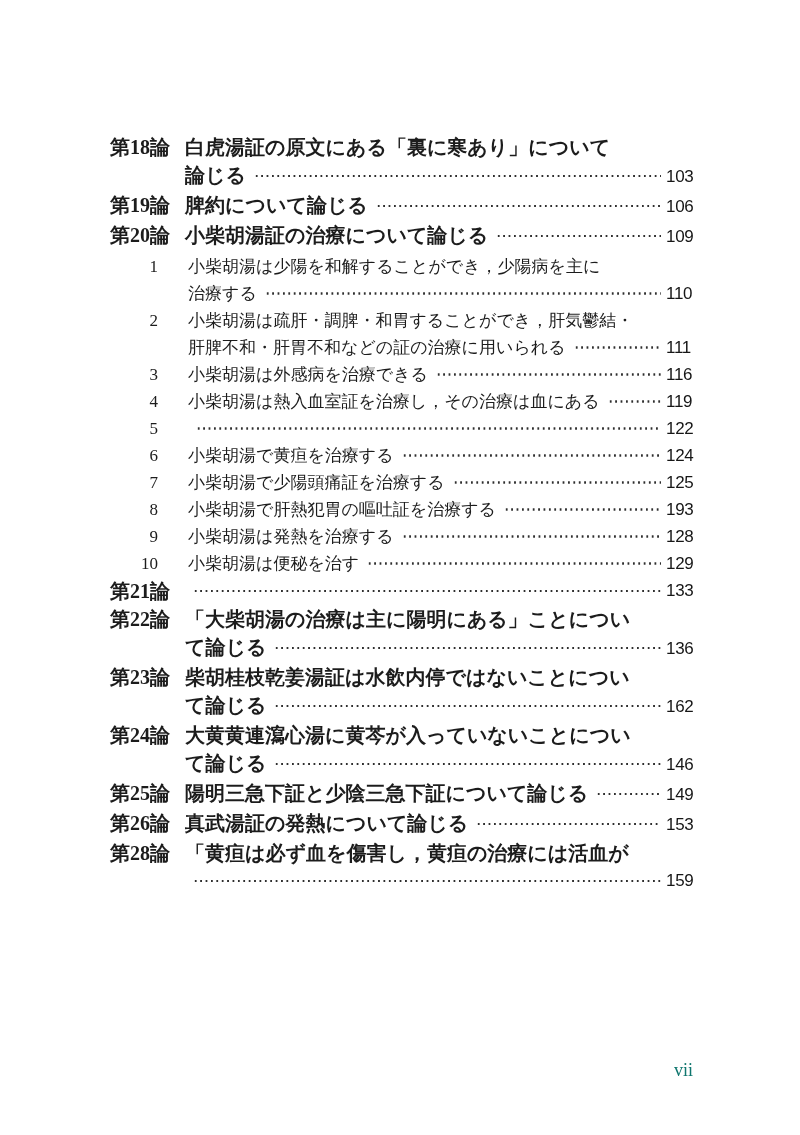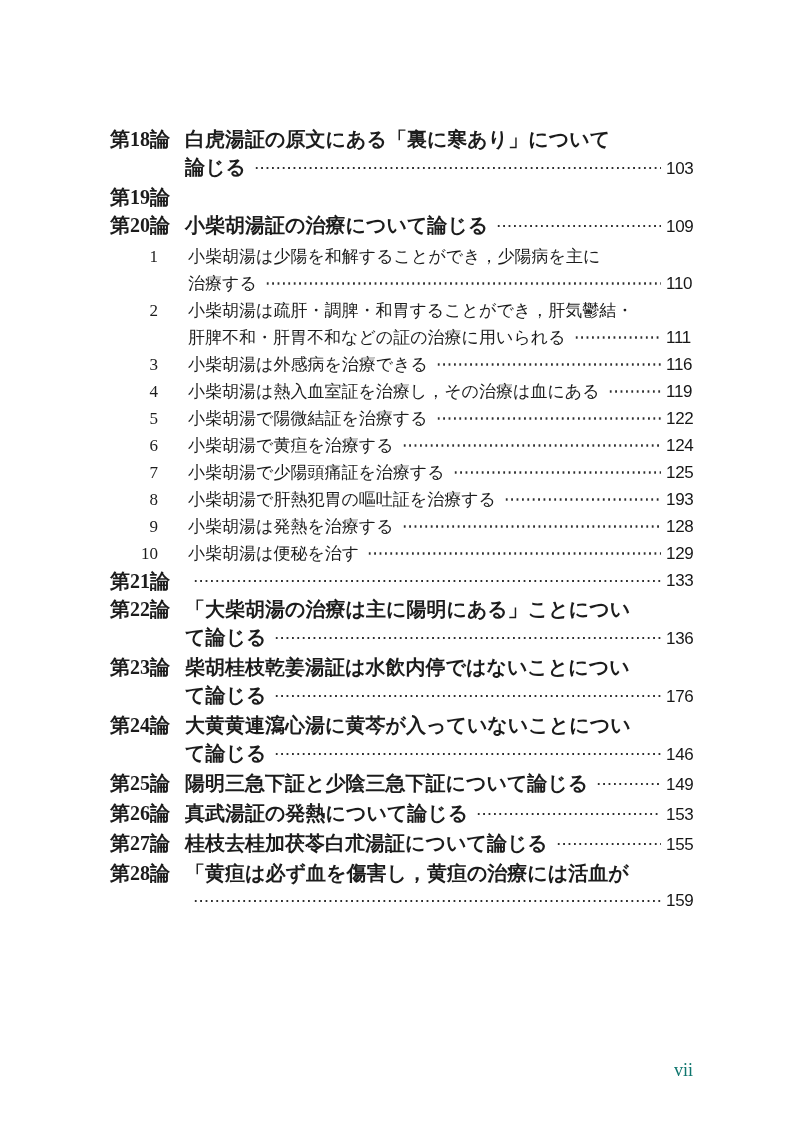--- a/index.html
+++ b/index.html
@@ -10,21 +10,21 @@
     overflow:hidden;
     font-family:"Liberation Serif","DejaVu Serif",serif;
     color:#1c1c1c;
   }
   .toc{
     position:absolute;
     left:110px;top:117px;
     width:592px;
   }
   .entry{}
-  .entry:first-child{margin-top:8px;}
+  .entry:first-child{margin-top:16px;}
   .chapter-row{
     display:flex;
     font-weight:700;
     font-size:20px;
     line-height:28px;
   }
   .chapter-label{flex:none;width:75px;white-space:nowrap;}
   .title-block{flex:1;min-width:0;}
   .tline{display:flex;align-items:baseline;}
   .ttext{white-space:nowrap;}
@@ -84,20 +84,27 @@
             <span class="dots"></span>
             <span class="pagenum">103</span>
           </div>
         </div>
       </div>
     </section>
 
     <section class="entry">
       <div class="chapter-row">
         <div class="chapter-label">第19論</div>
+        <div class="title-block">
+          <div class="tline">
+            <span class="ttext">脾約について論じる</span>
+            <span class="dots"></span>
+            <span class="pagenum">106</span>
+          </div>
+        </div>
       </div>
     </section>
 
     <section class="entry">
       <div class="chapter-row">
         <div class="chapter-label">第20論</div>
         <div class="title-block">
           <div class="tline">
             <span class="ttext">小柴胡湯証の治療について論じる</span>
             <span class="dots"></span>
@@ -150,21 +157,20 @@
               <span class="ttext">小柴胡湯は熱入血室証を治療し，その治療は血にある</span>
               <span class="dots"></span>
               <span class="pagenum">119</span>
             </div>
           </div>
         </li>
         <li class="sub">
           <span class="sub-num">5</span>
           <div class="sub-body">
             <div class="tline">
-              <span class="ttext">小柴胡湯で陽微結証を治療する</span>
               <span class="dots"></span>
               <span class="pagenum">122</span>
             </div>
           </div>
         </li>
         <li class="sub">
           <span class="sub-num">6</span>
           <div class="sub-body">
             <div class="tline">
               <span class="ttext">小柴胡湯で黄疸を治療する</span>
@@ -247,21 +253,21 @@
     <section class="entry">
       <div class="chapter-row">
         <div class="chapter-label">第23論</div>
         <div class="title-block">
           <div class="tline">
             <span class="ttext">柴胡桂枝乾姜湯証は水飲内停ではないことについ</span>
           </div>
           <div class="tline">
             <span class="ttext">て論じる</span>
             <span class="dots"></span>
-            <span class="pagenum">176</span>
+            <span class="pagenum">162</span>
           </div>
         </div>
       </div>
     </section>
 
     <section class="entry">
       <div class="chapter-row">
         <div class="chapter-label">第24論</div>
         <div class="title-block">
           <div class="tline">
@@ -295,32 +301,20 @@
         <div class="title-block">
           <div class="tline">
             <span class="ttext">真武湯証の発熱について論じる</span>
             <span class="dots"></span>
             <span class="pagenum">153</span>
           </div>
         </div>
       </div>
     </section>
 
-    <section class="entry">
-      <div class="chapter-row">
-        <div class="chapter-label">第27論</div>
-        <div class="title-block">
-          <div class="tline">
-            <span class="ttext">桂枝去桂加茯苓白朮湯証について論じる</span>
-            <span class="dots"></span>
-            <span class="pagenum">155</span>
-          </div>
-        </div>
-      </div>
-    </section>
 
     <section class="entry">
       <div class="chapter-row">
         <div class="chapter-label">第28論</div>
         <div class="title-block">
           <div class="tline">
             <span class="ttext">「黄疸は必ず血を傷害し，黄疸の治療には活血が</span>
           </div>
           <div class="tline">
             <span class="dots"></span>

